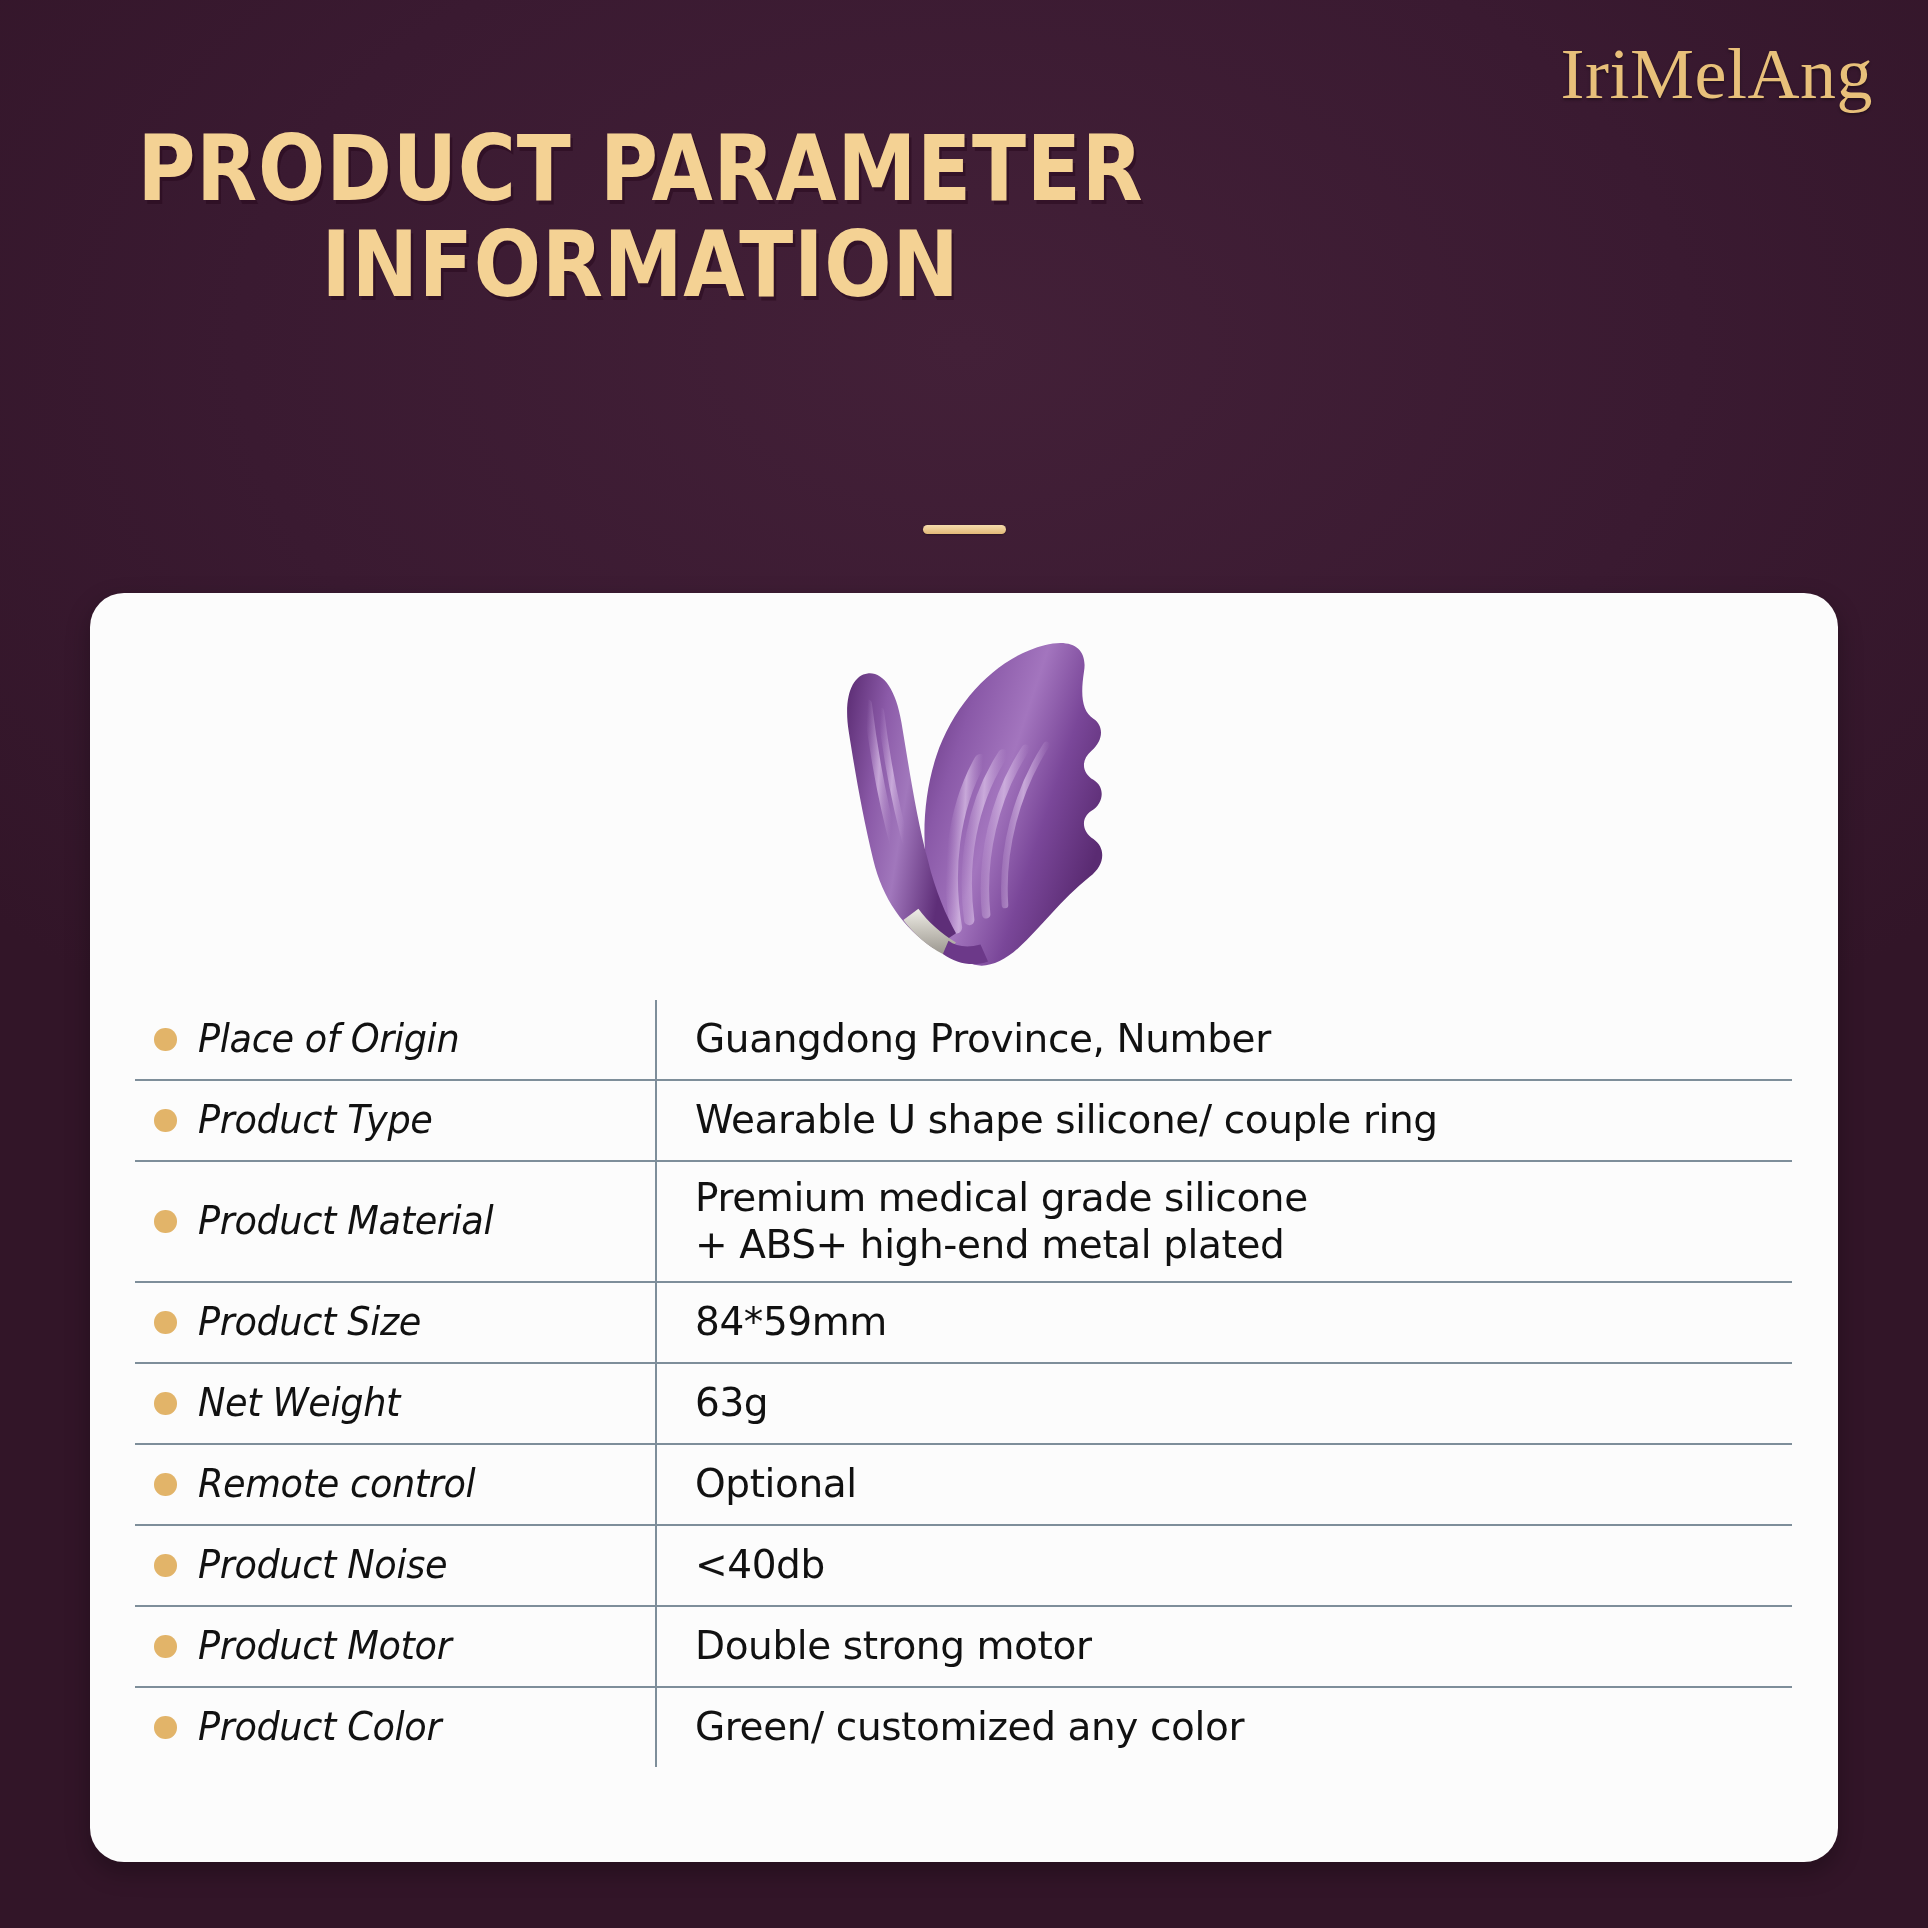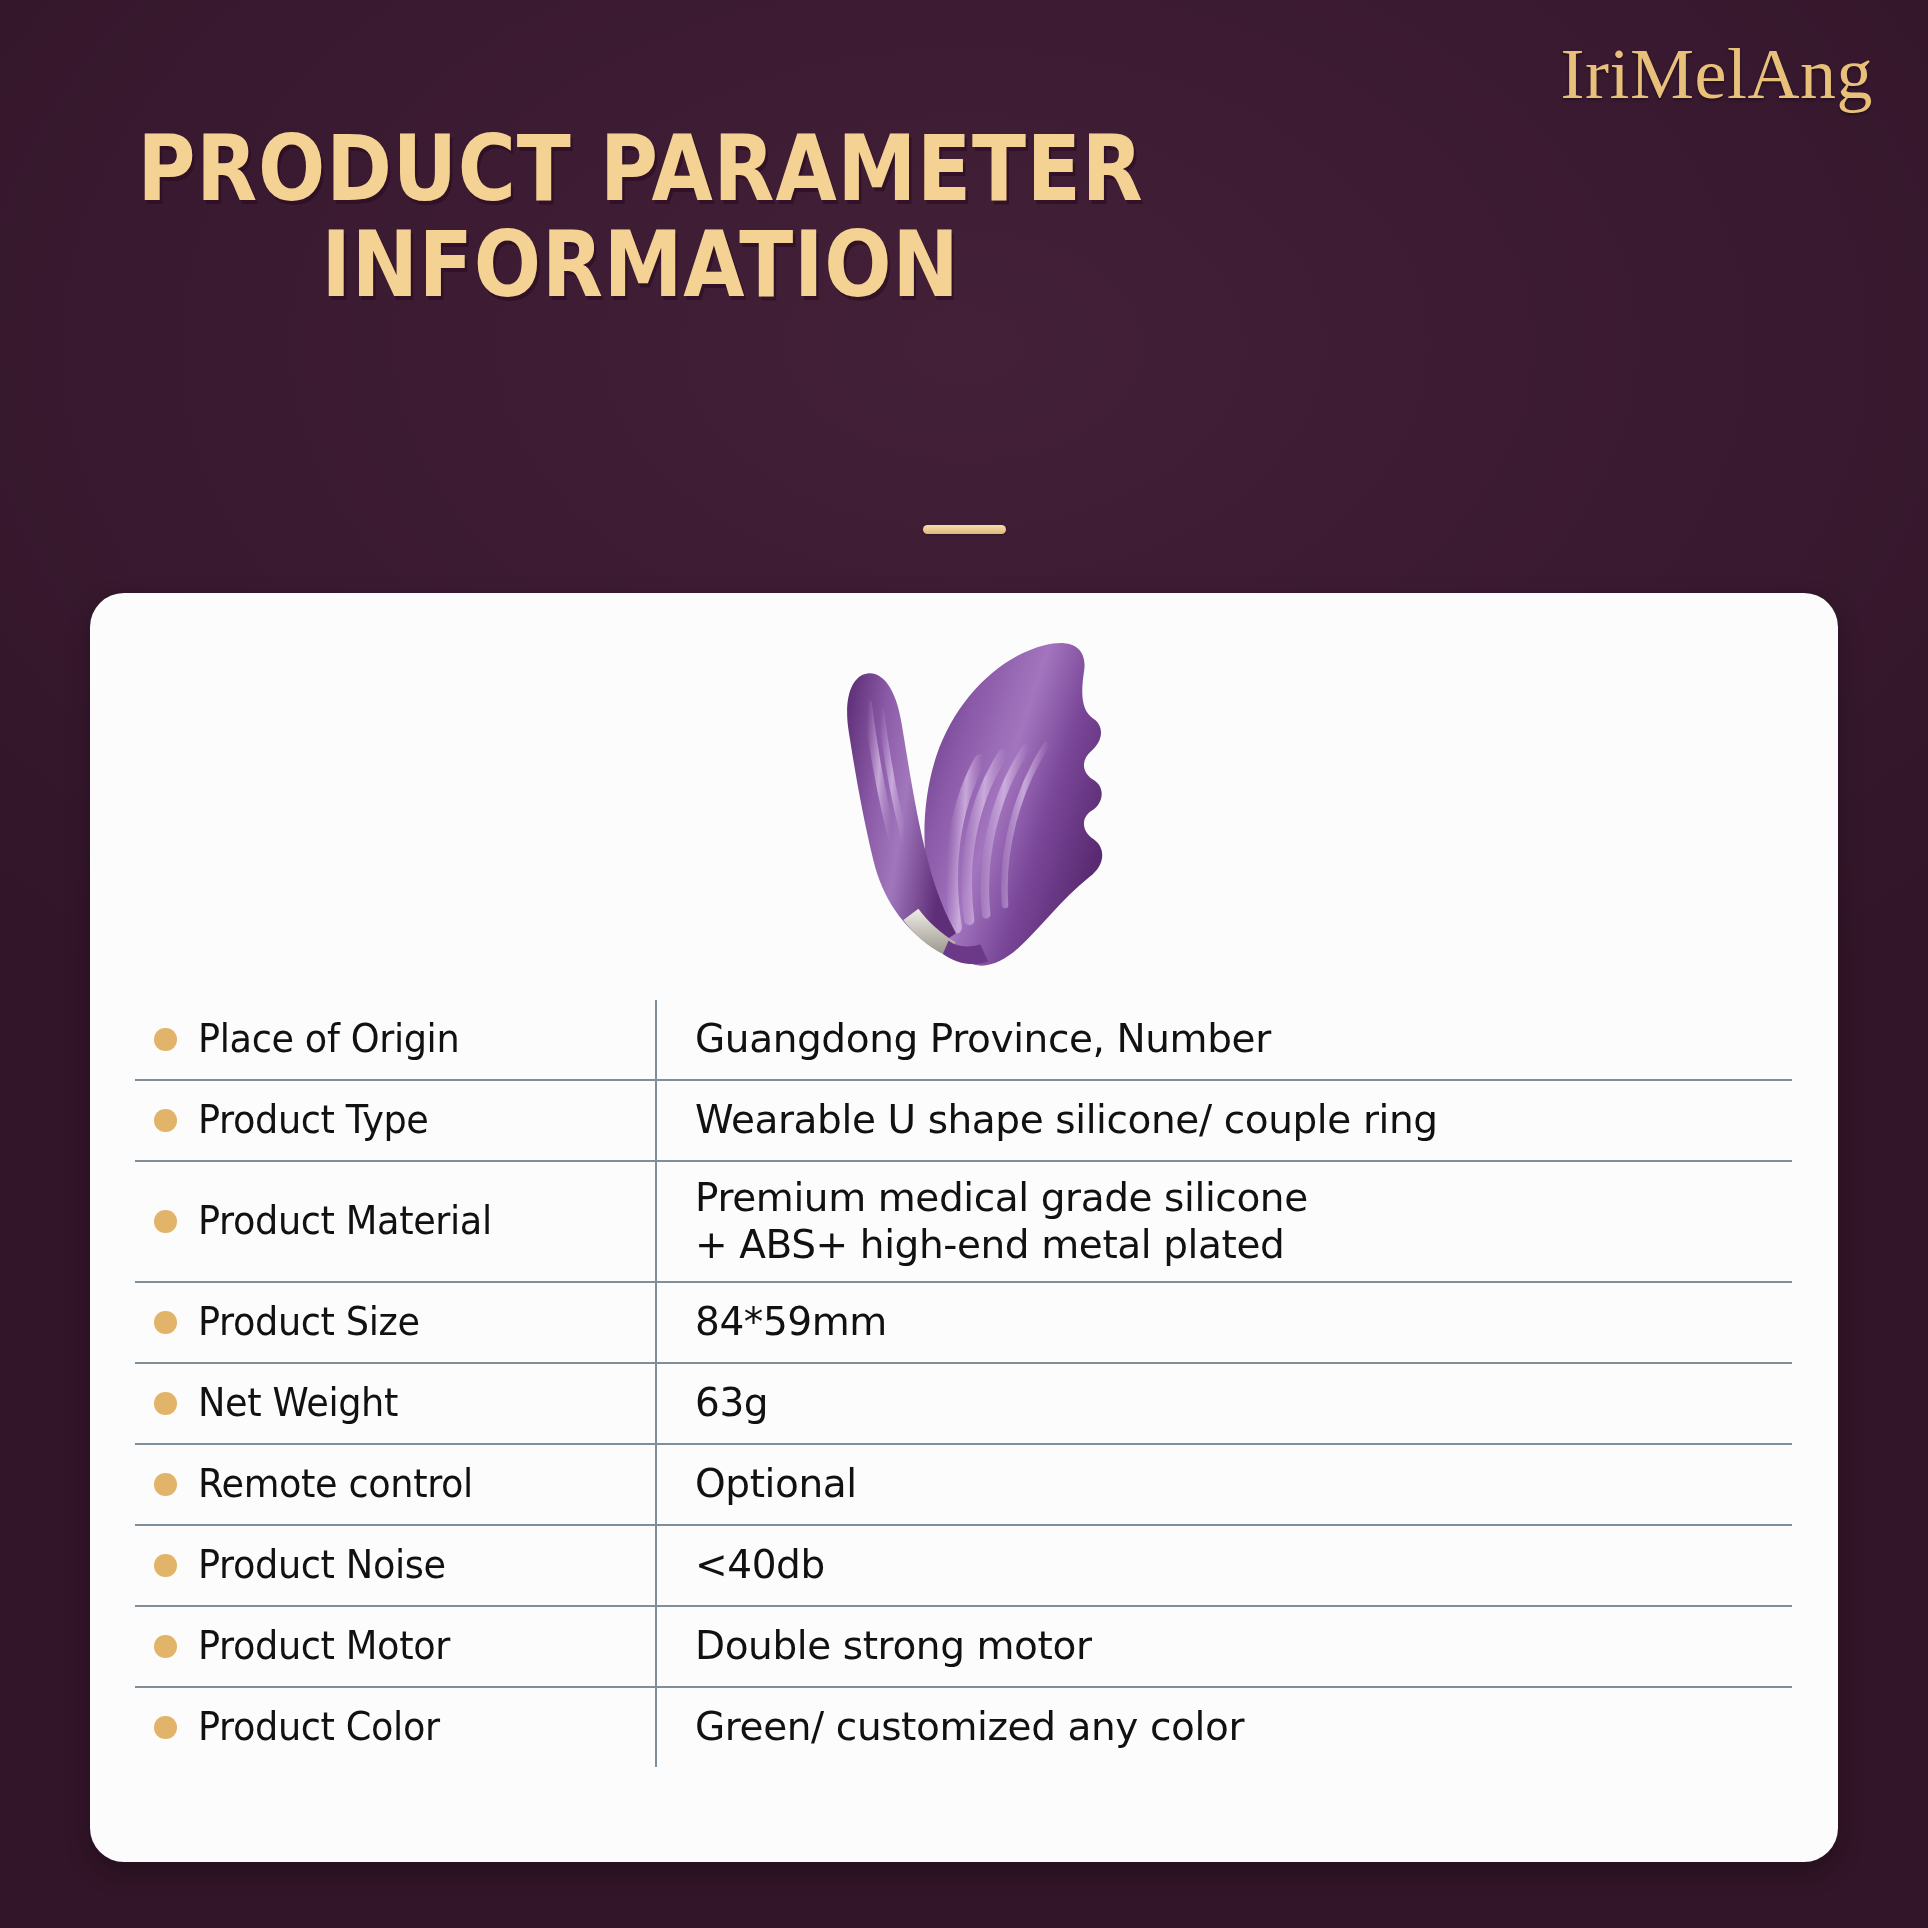--- a/index.html
+++ b/index.html
@@ -122,20 +122,21 @@
   .spec-table td {
     padding: 0;
     vertical-align: middle;
     font-family: "DejaVu Sans", sans-serif;
     color: #111111;
   }
   .cell-label {
     width: 520px;
     border-right: 2.8px solid #7E8E9A;
     height: 79px;
+    font-style: italic;
   }
   .cell-value {
     padding-left: 38px !important;
     height: 79px;
   }
   .label-inner {
     display: flex;
     align-items: center;
     gap: 21px;
     padding-left: 19px;

